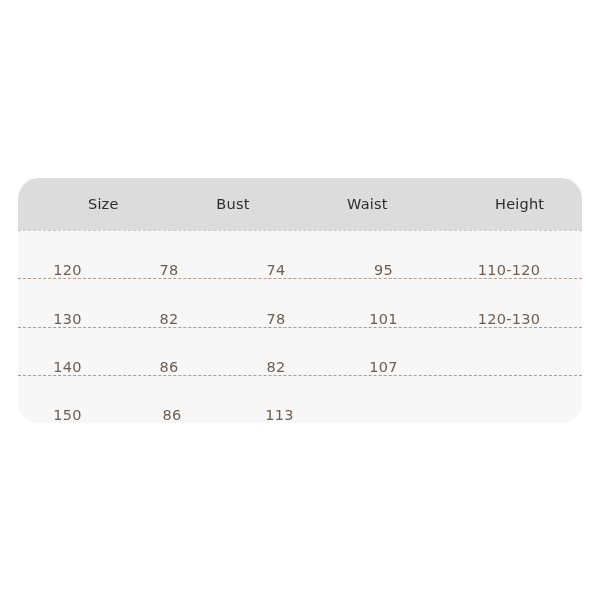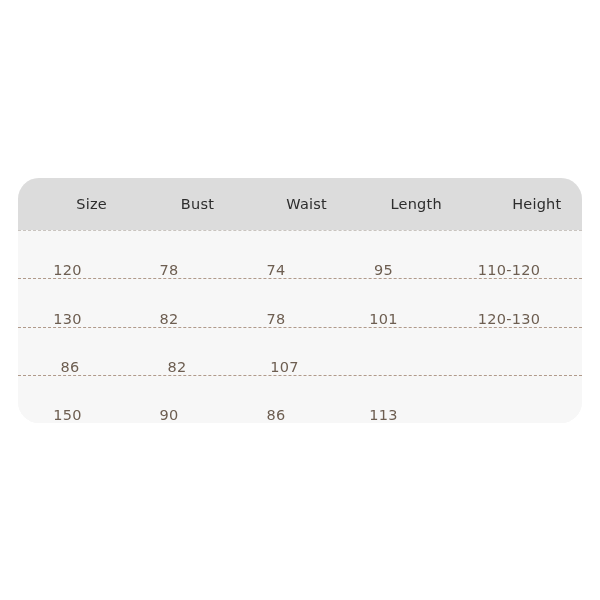--- a/index.html
+++ b/index.html
@@ -86,21 +86,20 @@
 <body>
 
 <div id="stage">
 
   <div class="size-chart-card">
 
     <div class="chart-header-row">
       <div class="chart-header-cell col-0">Size</div>
       <div class="chart-header-cell col-1">Bust</div>
       <div class="chart-header-cell col-2">Waist</div>
-      <div class="chart-header-cell col-3">Length</div>
       <div class="chart-header-cell col-4">Height</div>
     </div>
 
     <div class="chart-body">
 
       <div class="chart-row first-row">
         <div class="chart-cell col-0">120</div>
         <div class="chart-cell col-1">78</div>
         <div class="chart-cell col-2">74</div>
         <div class="chart-cell col-3">95</div>
@@ -109,28 +108,28 @@
 
       <div class="chart-row">
         <div class="chart-cell col-0">130</div>
         <div class="chart-cell col-1">82</div>
         <div class="chart-cell col-2">78</div>
         <div class="chart-cell col-3">101</div>
         <div class="chart-cell col-4">120-130</div>
       </div>
 
       <div class="chart-row">
+        <div class="chart-cell col-0">140</div>
         <div class="chart-cell col-1">86</div>
         <div class="chart-cell col-2">82</div>
         <div class="chart-cell col-3">107</div>
       </div>
 
       <div class="chart-row">
         <div class="chart-cell col-0">150</div>
-        <div class="chart-cell col-1">90</div>
         <div class="chart-cell col-2">86</div>
         <div class="chart-cell col-3">113</div>
       </div>
 
     </div>
   </div>
 
 </div>
 
 </body></html>

